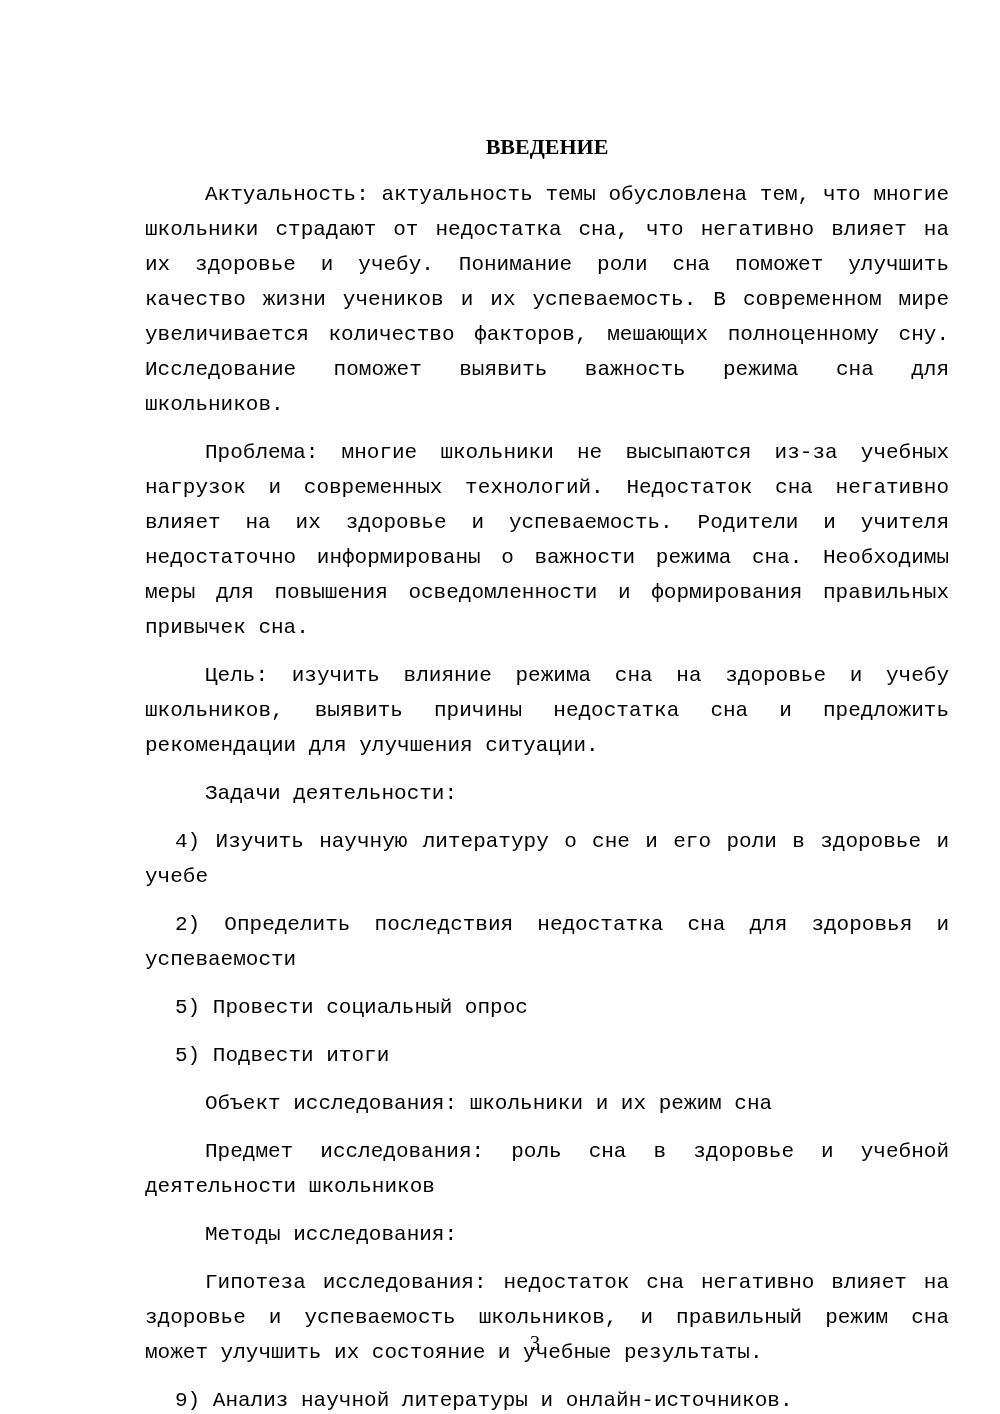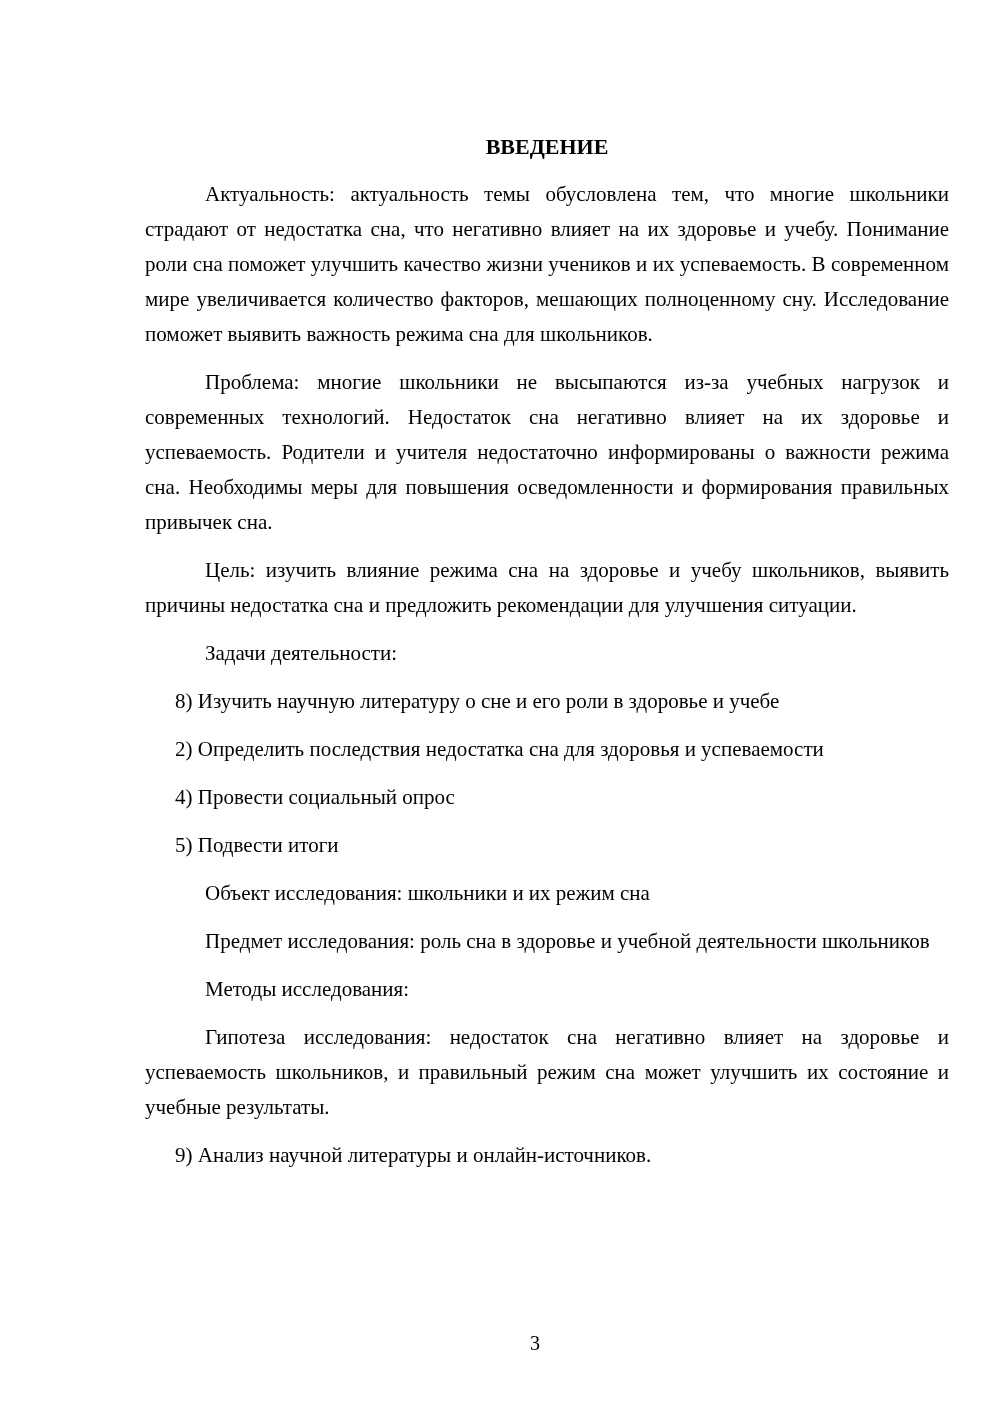--- a/index.html
+++ b/index.html
@@ -27,20 +27,21 @@
     line-height: 35px;
     font-weight: bold;
     text-align: center;
     margin: 0 0 13px 0;
   }
   .para, .list-item {
     font-size: 21px;
     line-height: 35px;
     text-align: justify;
     margin: 0 0 13px 0;
+    font-family: Liberation Mono, monospace;
   }
   .para {
     text-indent: 60px;
   }
   .list-item {
     text-indent: 30px;
   }
   .page-number {
     position: absolute;
     left: 145px;
@@ -56,23 +57,23 @@
 
 <div class="page">
   <div class="content">
     <h1 class="doc-title">ВВЕДЕНИЕ</h1>
 
     <p class="para">Актуальность: актуальность темы обусловлена тем, что многие школьники страдают от недостатка сна, что негативно влияет на их здоровье и учебу. Понимание роли сна поможет улучшить качество жизни учеников и их успеваемость. В современном мире увеличивается количество факторов, мешающих полноценному сну. Исследование поможет выявить важность режима сна для школьников.</p>
     <p class="para">Проблема: многие школьники не высыпаются из-за учебных нагрузок и современных технологий. Недостаток сна негативно влияет на их здоровье и успеваемость. Родители и учителя недостаточно информированы о важности режима сна. Необходимы меры для повышения осведомленности и формирования правильных привычек сна.</p>
     <p class="para">Цель: изучить влияние режима сна на здоровье и учебу школьников, выявить причины недостатка сна и предложить рекомендации для улучшения ситуации.</p>
     <p class="para">Задачи деятельности:</p>
 
-    <p class="list-item">8) Изучить научную литературу о сне и его роли в здоровье и учебе</p>
+    <p class="list-item">4) Изучить научную литературу о сне и его роли в здоровье и учебе</p>
     <p class="list-item">2) Определить последствия недостатка сна для здоровья и успеваемости</p>
-    <p class="list-item">4) Провести социальный опрос</p>
+    <p class="list-item">5) Провести социальный опрос</p>
     <p class="list-item">5) Подвести итоги</p>
 
     <p class="para">Объект исследования: школьники и их режим сна</p>
     <p class="para">Предмет исследования: роль сна в здоровье и учебной деятельности школьников</p>
     <p class="para">Методы исследования:</p>
     <p class="para">Гипотеза исследования: недостаток сна негативно влияет на здоровье и успеваемость школьников, и правильный режим сна может улучшить их состояние и учебные результаты.</p>
 
     <p class="list-item">9) Анализ научной литературы и онлайн-источников.</p>
   </div>
 

